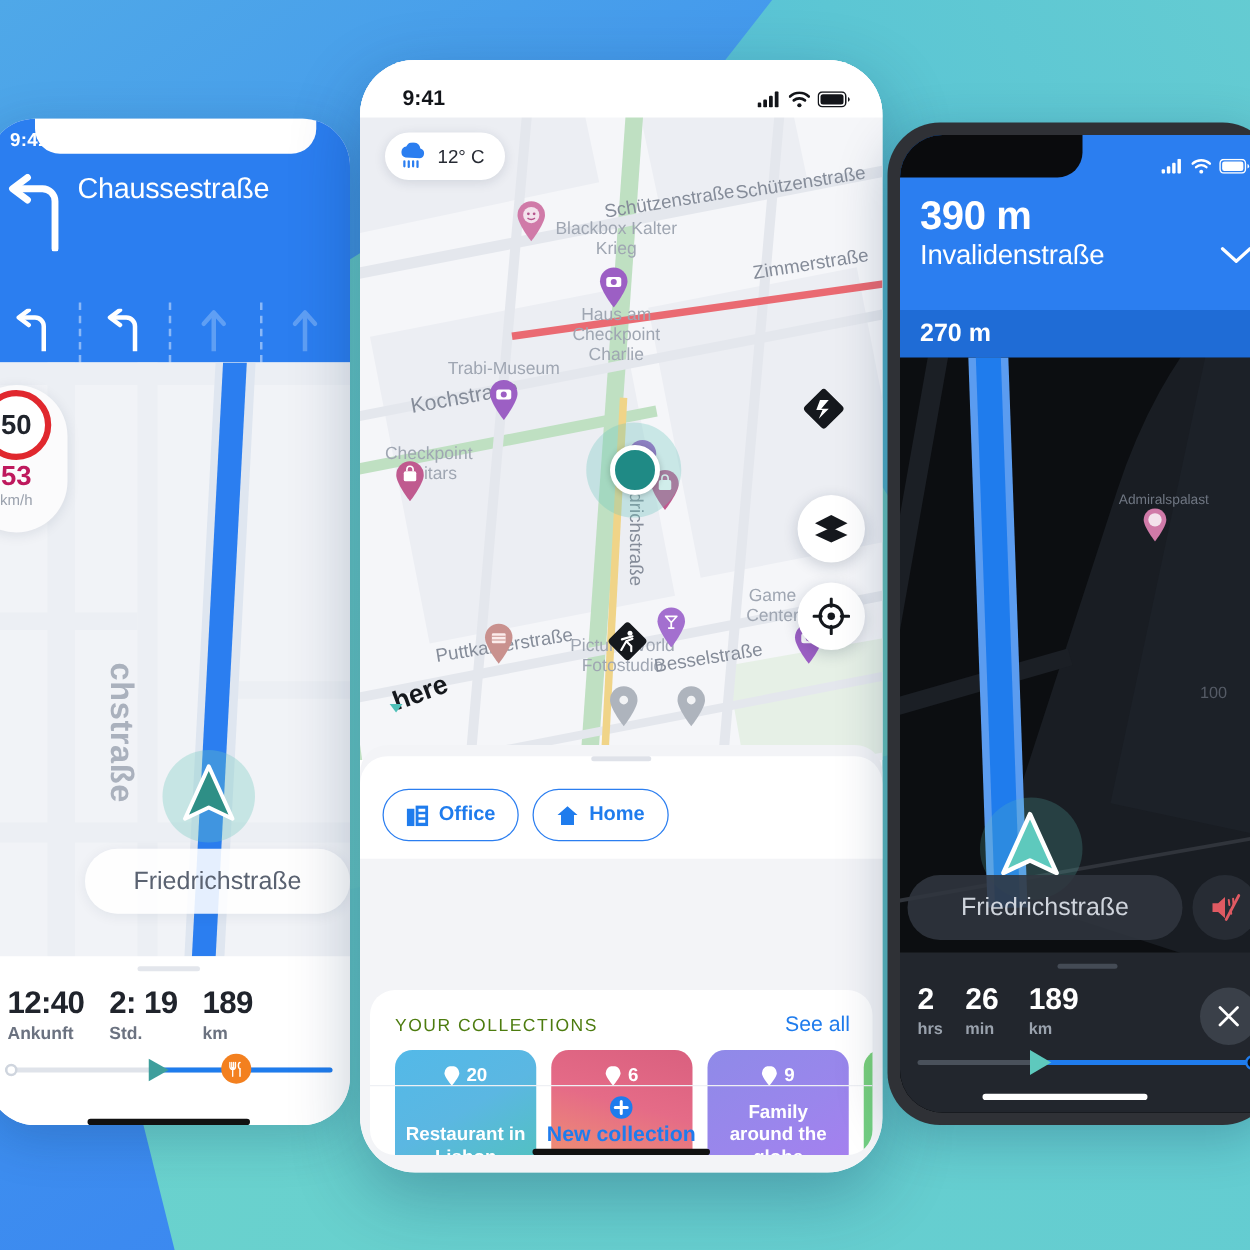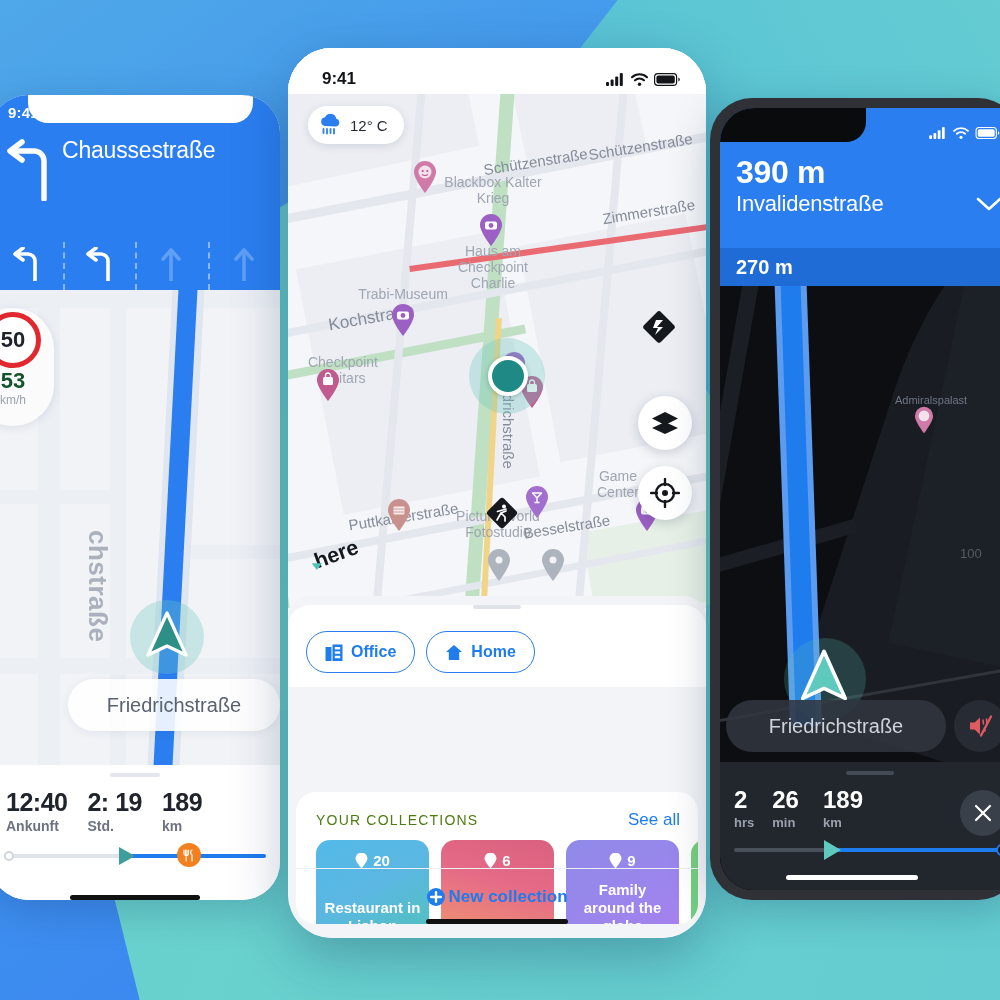--- a/index.html
+++ b/index.html
@@ -93,21 +93,21 @@
   .speedbox {
     position:absolute; left:-18px; top:18px; width:82px; height:118px;
     background:#fbfbfc; border-radius:42px; box-shadow:0 2px 10px rgba(20,40,70,.10);
     display:flex; flex-direction:column; align-items:center; padding-top:4px;
   }
   .speed-circle {
     width:56px; height:56px; border-radius:50%; background:#fff;
     border:5px solid #e0282e; display:flex; align-items:center; justify-content:center;
     font-size:22px; font-weight:700; color:#20242c;
   }
-  .speed-cur { font-size:22px; font-weight:700; color:#14532d; margin-top:2px; line-height:1; }
+  .speed-cur { font-size:22px; font-weight:700; color:#be185d; margin-top:2px; line-height:1; }
   .speed-unit { font-size:12px; color:#9aa1ad; font-weight:400; margin-top:1px; }
   .streetpill {
     position:absolute; left:78px; bottom:34px; width:212px; height:52px;
     background:rgba(255,255,255,.88); border-radius:26px;
     display:flex; align-items:center; justify-content:center;
     color:#5a6271; font-size:20px; font-weight:500;
     box-shadow:0 2px 10px rgba(20,40,70,.07);
   }
 
   
@@ -171,21 +171,21 @@
   .coll-seeall { font-size:17px; color:#1f7ced; font-weight:400; }
   .coll-row { display:flex; gap:12px; padding:0 0 0 20px; }
   .coll-card {
     flex:0 0 113px; height:113px; border-radius:14px; position:relative;
     display:flex; flex-direction:column; justify-content:space-between; padding:12px 8px;
   }
   .coll-count { display:flex; align-items:center; justify-content:center; gap:5px; color:#fff; font-size:15px; font-weight:700; }
   .coll-name { color:#fff; font-size:15px; font-weight:700; text-align:center; line-height:1.2; padding-bottom:6px; }
   .coll-foot {
     position:absolute; left:0; right:0; bottom:0; height:56px;
-    border-top:1px solid #eef0f4; display:flex; align-items:center; justify-content:center; gap:2px;
+    border-top:1px solid #eef0f4; display:flex; align-items:center; justify-content:center; gap:2px;flex-direction:column;
   }
   .coll-foot-label { font-size:17px; color:#1f7ced; font-weight:700; }
   .cp-homebar { position:absolute; bottom:14px; left:50%; transform:translateX(-50%);
     width:142px; height:5px; border-radius:3px; background:#111; z-index:20;}
 
   
   #phoneRight {
     left:710px; top:98px; width:310px; height:802px;
     background:#2f3136; border-radius:42px; padding:10px 0 0 10px;
     box-shadow:0 10px 40px rgba(10,40,80,.25);

